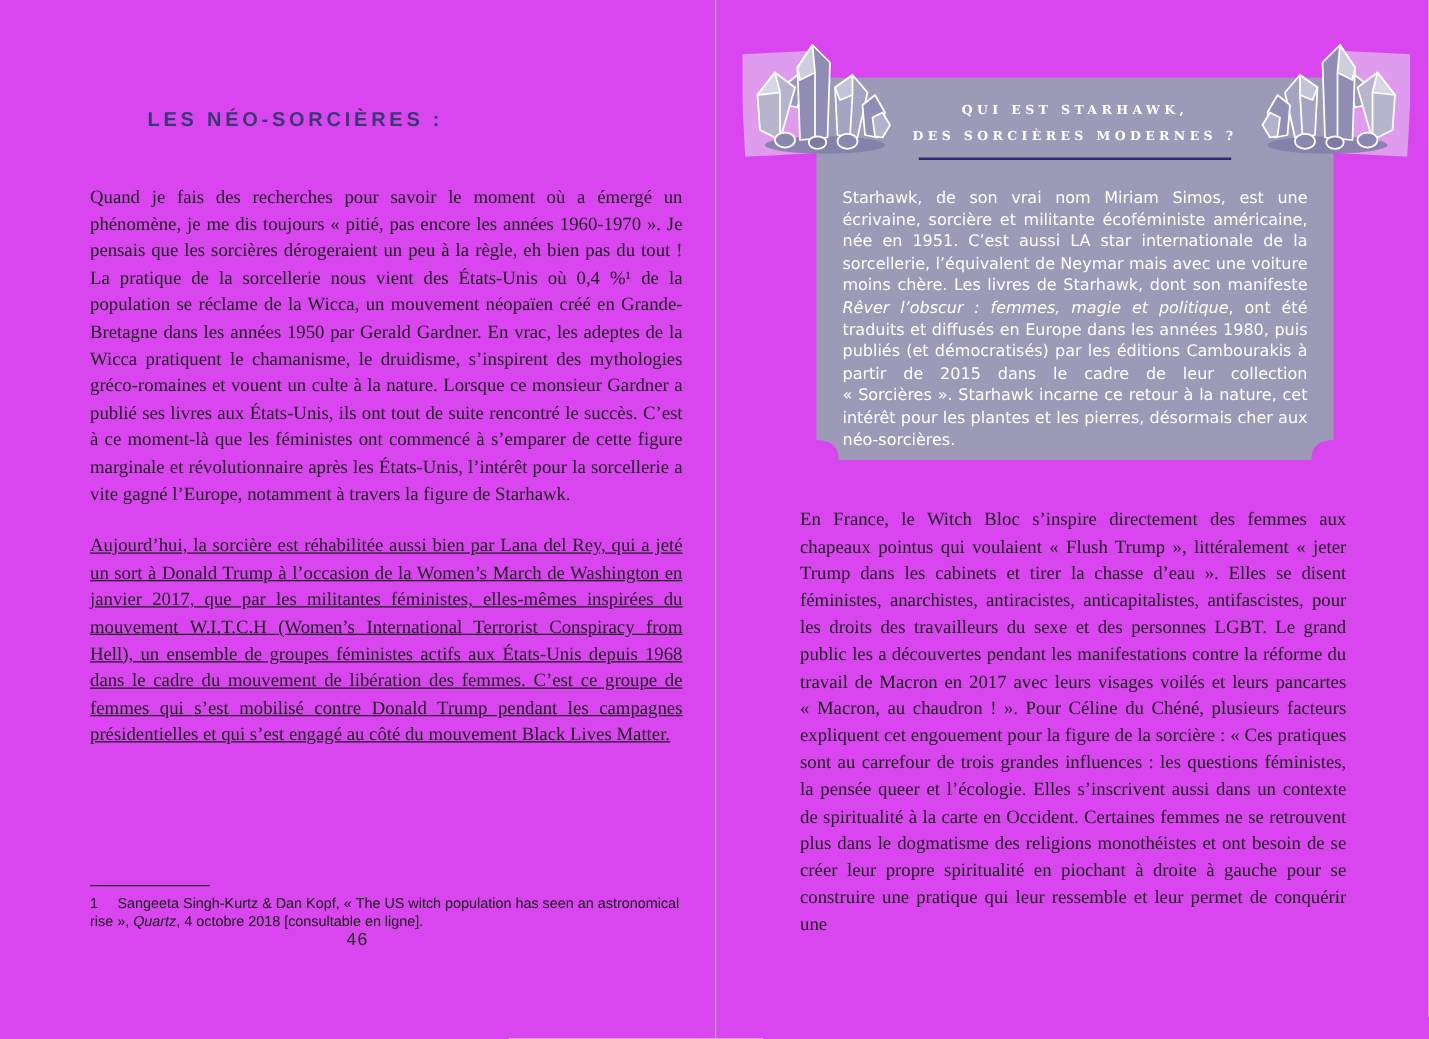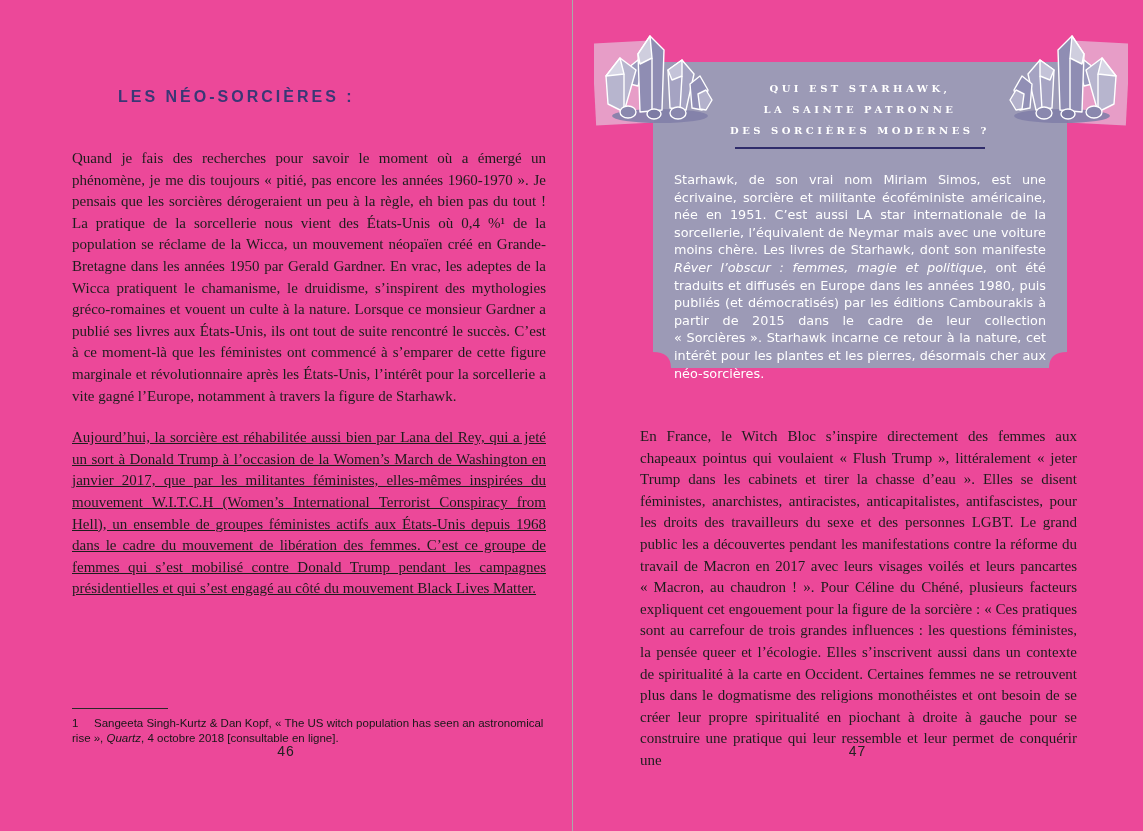--- a/index.html
+++ b/index.html
@@ -1,16 +1,16 @@
 <!DOCTYPE html>
 <html lang="fr"><head>
 <meta charset="utf-8">
 <style>
   html,body{margin:0;padding:0;background:#ffffff;}
-  .spread{position:relative;width:1143px;height:831px;background:#ec4899;overflow:hidden;
+  .spread{position:relative;width:1143px;height:831px;background:#d946ef;overflow:hidden;
           font-family:"Liberation Serif",serif;color:#1d1d1d;}
   .gutter{position:absolute;left:572px;top:0;width:1px;height:831px;background:#a9a9a9;}
 
   .page{position:absolute;top:0;height:831px;}
   .page-left{left:0;width:572px;}
   .page-right{left:572px;width:571px;}
 
   
   .chapter-heading{position:absolute;left:118px;top:86px;
     font-family:"Liberation Sans",sans-serif;font-weight:bold;font-size:16px;
@@ -29,21 +29,21 @@
   
   .infobox{position:absolute;left:81px;top:62px;width:414px;height:306px;}
   .plaque{position:absolute;left:0;top:0;width:414px;height:306px;}
   .infobox-content{position:relative;padding:16px 21px 0 21px;}
   .box-title{text-align:center;font-family:"DejaVu Serif",serif;font-weight:bold;
     font-size:10px;line-height:21px;letter-spacing:3.5px;color:#ffffff;}
   .box-underline{width:250px;height:2px;background:#2f2c6b;margin:6px auto 0 auto;}
   .box-body{margin-top:22px;font-family:"DejaVu Sans",sans-serif;font-size:12.8px;
     line-height:17.6px;text-align:justify;color:#ffffff;}
   .box-body .it{font-style:italic;}
-  .body-right{left:68px;top:426px;width:437px;}
+  .body-right{left:68px;top:406px;width:437px;}
   .body-right p{margin:0;}
 
   .crystal{position:absolute;width:126px;height:105px;}
   .crystal-left{left:22px;top:24px;}
   .crystal-right{left:430px;top:24px;transform:scaleX(-1);}
 </style>
 </head>
 <body>
 
 <div class="spread">
@@ -70,21 +70,20 @@
 
   <div class="page page-right">
 
     <div class="infobox">
       <svg class="plaque" viewBox="0 0 414 306" preserveAspectRatio="none" aria-hidden="true">
         <path d="M0 0 H414 V290 Q396 290 396 306 H18 Q18 290 0 290 Z" fill="#9c9ab6"></path>
       </svg>
       <div class="infobox-content">
         <div class="box-title">
           <div>QUI EST STARHAWK,</div>
-          <div>LA SAINTE PATRONNE</div>
           <div>DES SORCIÈRES MODERNES&nbsp;?</div>
         </div>
         <div class="box-underline"></div>
         <p class="box-body"><span>Starhawk, de son vrai nom Miriam Simos, est une écrivaine, sorcière et militante écoféministe américaine, née en 1951. C’est aussi LA star internationale de la sorcellerie, l’équivalent de Neymar mais avec une voiture moins chère. Les livres de Starhawk, dont son manifeste </span><span class="it">Rêver l’obscur&nbsp;: femmes, magie et politique</span><span>, ont été traduits et diffusés en Europe dans les années 1980, puis publiés (et démocratisés) par les éditions Cambourakis à partir de 2015 dans le cadre de leur collection «&nbsp;Sorcières&nbsp;». Starhawk incarne ce retour à la nature, cet intérêt pour les plantes et les pierres, désormais cher aux néo-sorcières.</span></p>
       </div>
     </div>
 
     <svg class="crystal crystal-left" viewBox="0 0 126 105" aria-hidden="true">
       <rect x="0" y="18" width="58" height="82" fill="#e4e4ec" opacity="0.55" transform="rotate(-3 29 59)"></rect>
       <ellipse cx="66" cy="92" rx="48" ry="7" fill="#8280a8" opacity="0.9"></ellipse>
@@ -126,16 +125,15 @@
         <ellipse cx="34" cy="88" rx="8" ry="6" fill="#8a88ae"></ellipse>
         <ellipse cx="60" cy="90" rx="7" ry="5" fill="#7d7ba4"></ellipse>
         <ellipse cx="84" cy="89" rx="8" ry="6" fill="#8a88ae"></ellipse>
       </g>
     </svg>
 
     <div class="body-block body-right">
       <p>En France, le Witch Bloc s’inspire directement des femmes aux chapeaux pointus qui voulaient «&nbsp;Flush Trump&nbsp;», littéralement «&nbsp;jeter Trump dans les cabinets et tirer la chasse d’eau&nbsp;». Elles se disent féministes, anarchistes, antiracistes, anticapitalistes, antifascistes, pour les droits des travailleurs du sexe et des personnes LGBT. Le grand public les a découvertes pendant les manifestations contre la réforme du travail de Macron en 2017 avec leurs visages voilés et leurs pancartes «&nbsp;Macron, au chaudron&nbsp;!&nbsp;». Pour Céline du Chéné, plusieurs facteurs expliquent cet engouement pour la figure de la sorcière&nbsp;: «&nbsp;Ces pratiques sont au carrefour de trois grandes influences&nbsp;: les questions féministes, la pensée queer et l’écologie. Elles s’inscrivent aussi dans un contexte de spiritualité à la carte en Occident. Certaines femmes ne se retrouvent plus dans le dogmatisme des religions monothéistes et ont besoin de se créer leur propre spiritualité en piochant à droite à gauche pour se construire une pratique qui leur ressemble et leur permet de conquérir une</p>
     </div>
 
-    <div class="pagenum">47</div>
   </div>
 
 </div>
 
 </body></html>

